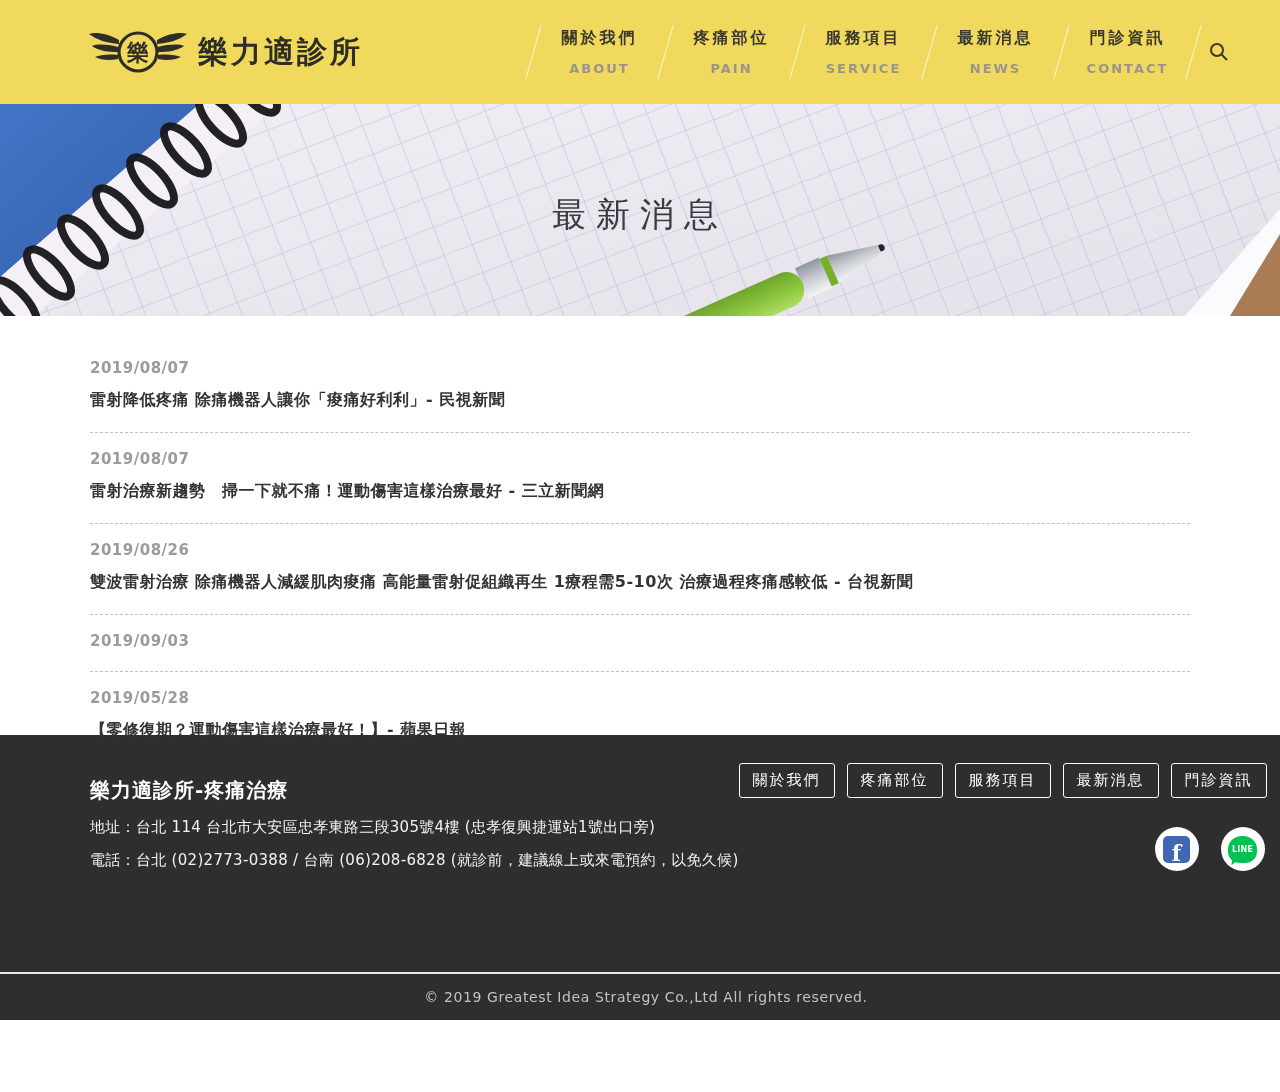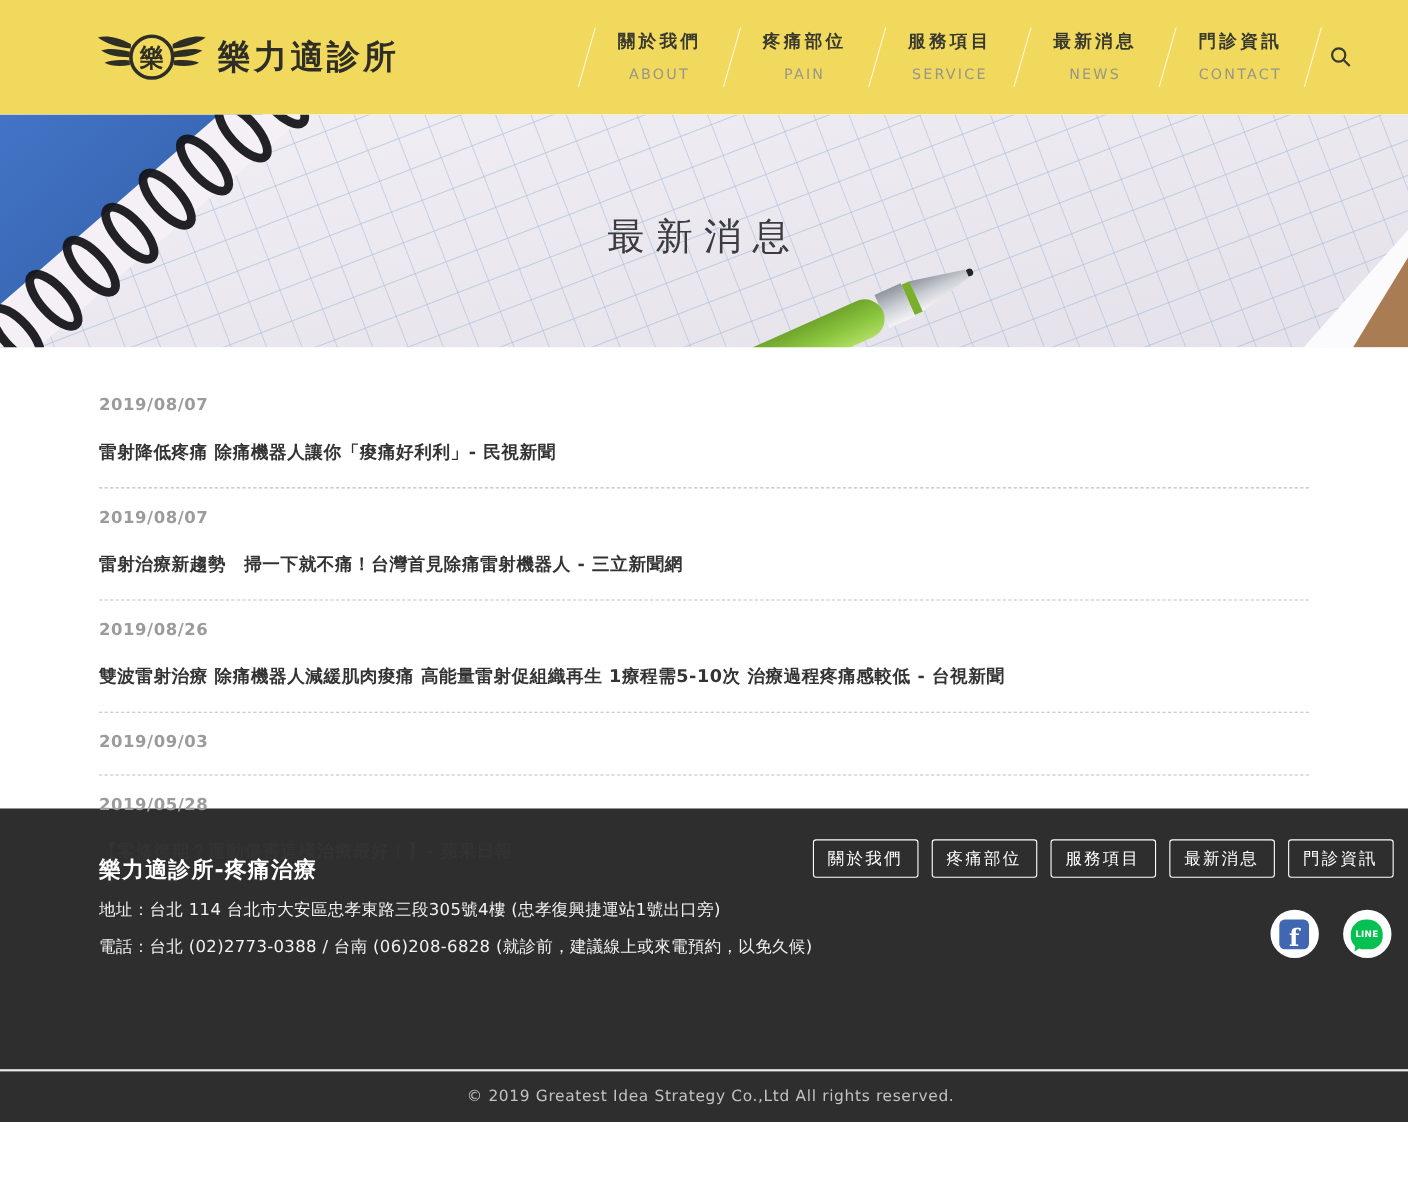--- a/index.html
+++ b/index.html
@@ -20,34 +20,34 @@
   }
   .main-nav { margin-left:auto; display:flex; align-items:center; }
   .nav-div {
     width:1px; height:56px; background:rgba(255,255,255,.78);
     transform:rotate(16deg); flex:0 0 1px;
   }
   .nav-item {
     width:131px; text-align:center; cursor:pointer; padding:6px 0;
   }
   .nav-zh { font-size:16px; font-weight:600; color:#3a392f; letter-spacing:3px; display:block; }
-  .nav-en { font-size:13px; font-weight:400; color:#99958a; letter-spacing:2px; display:block; margin-top:12px; }
+  .nav-en { font-size:13px; font-weight:700; color:#99958a; letter-spacing:2px; display:block; margin-top:12px; }
   .search-btn { margin-left:14px; cursor:pointer; display:flex; align-items:center; }
   
   .hero { position:relative; height:212px; overflow:hidden; }
   .hero svg.hero-bg { position:absolute; inset:0; width:1280px; height:212px; }
   .hero-title {
     position:absolute; top:88px; left:0; width:100%; text-align:center;
     font-size:34px; font-weight:500; color:#3b3b41; letter-spacing:10px;
   }
   
   .news { background:#fff; height:419px; padding:26px 90px 0; }
   .news-item { padding:17px 0 21px; border-bottom:1px dashed #bfbfbf; cursor:pointer; }
   .news-date { font-size:15px; font-weight:700; color:#9b9b9b; letter-spacing:.5px; }
-  .news-title { font-size:16px; font-weight:600; color:#333; margin-top:24px; letter-spacing:.5px; }
+  .news-title { font-size:16px; font-weight:600; color:#333; margin-top:13px; letter-spacing:.5px; }
   
   .site-footer { background:#2e2e2e; height:237px; padding:0 90px; display:flex; }
   .footer-left { padding-top:42px; }
   .footer-heading { color:#fff; font-size:20px; font-weight:700; letter-spacing:1px; }
   .footer-line { color:#f1f1f1; font-size:15px; margin-top:14px; letter-spacing:.3px; white-space:nowrap; }
   .footer-right { margin-left:auto; padding-top:28px; display:flex; flex-direction:column; align-items:flex-end; }
   .footer-nav { display:flex; gap:12px; }
   .footer-btn {
     border:1px solid #fff; border-radius:3px; color:#fff; font-size:15px;
     padding:7px 13px; letter-spacing:2px; background:transparent; cursor:pointer; white-space:nowrap;
@@ -192,21 +192,21 @@
   <h1 class="hero-title">最新消息</h1>
 </section>
 
 <main class="news">
   <article class="news-item">
     <div class="news-date">2019/08/07</div>
     <div class="news-title">雷射降低疼痛 除痛機器人讓你「痠痛好利利」- 民視新聞</div>
   </article>
   <article class="news-item">
     <div class="news-date">2019/08/07</div>
-    <div class="news-title">雷射治療新趨勢　掃一下就不痛！台灣首見除痛雷射機器人 - 三立新聞網</div>
+    <div class="news-title">雷射治療新趨勢　掃一下就不痛！運動傷害這樣治療最好 - 三立新聞網</div>
   </article>
   <article class="news-item">
     <div class="news-date">2019/08/26</div>
     <div class="news-title">雙波雷射治療 除痛機器人減緩肌肉痠痛 高能量雷射促組織再生 1療程需5-10次 治療過程疼痛感較低 - 台視新聞</div>
   </article>
   <article class="news-item">
     <div class="news-date">2019/09/03</div>
   </article>
   <article class="news-item">
     <div class="news-date">2019/05/28</div>

